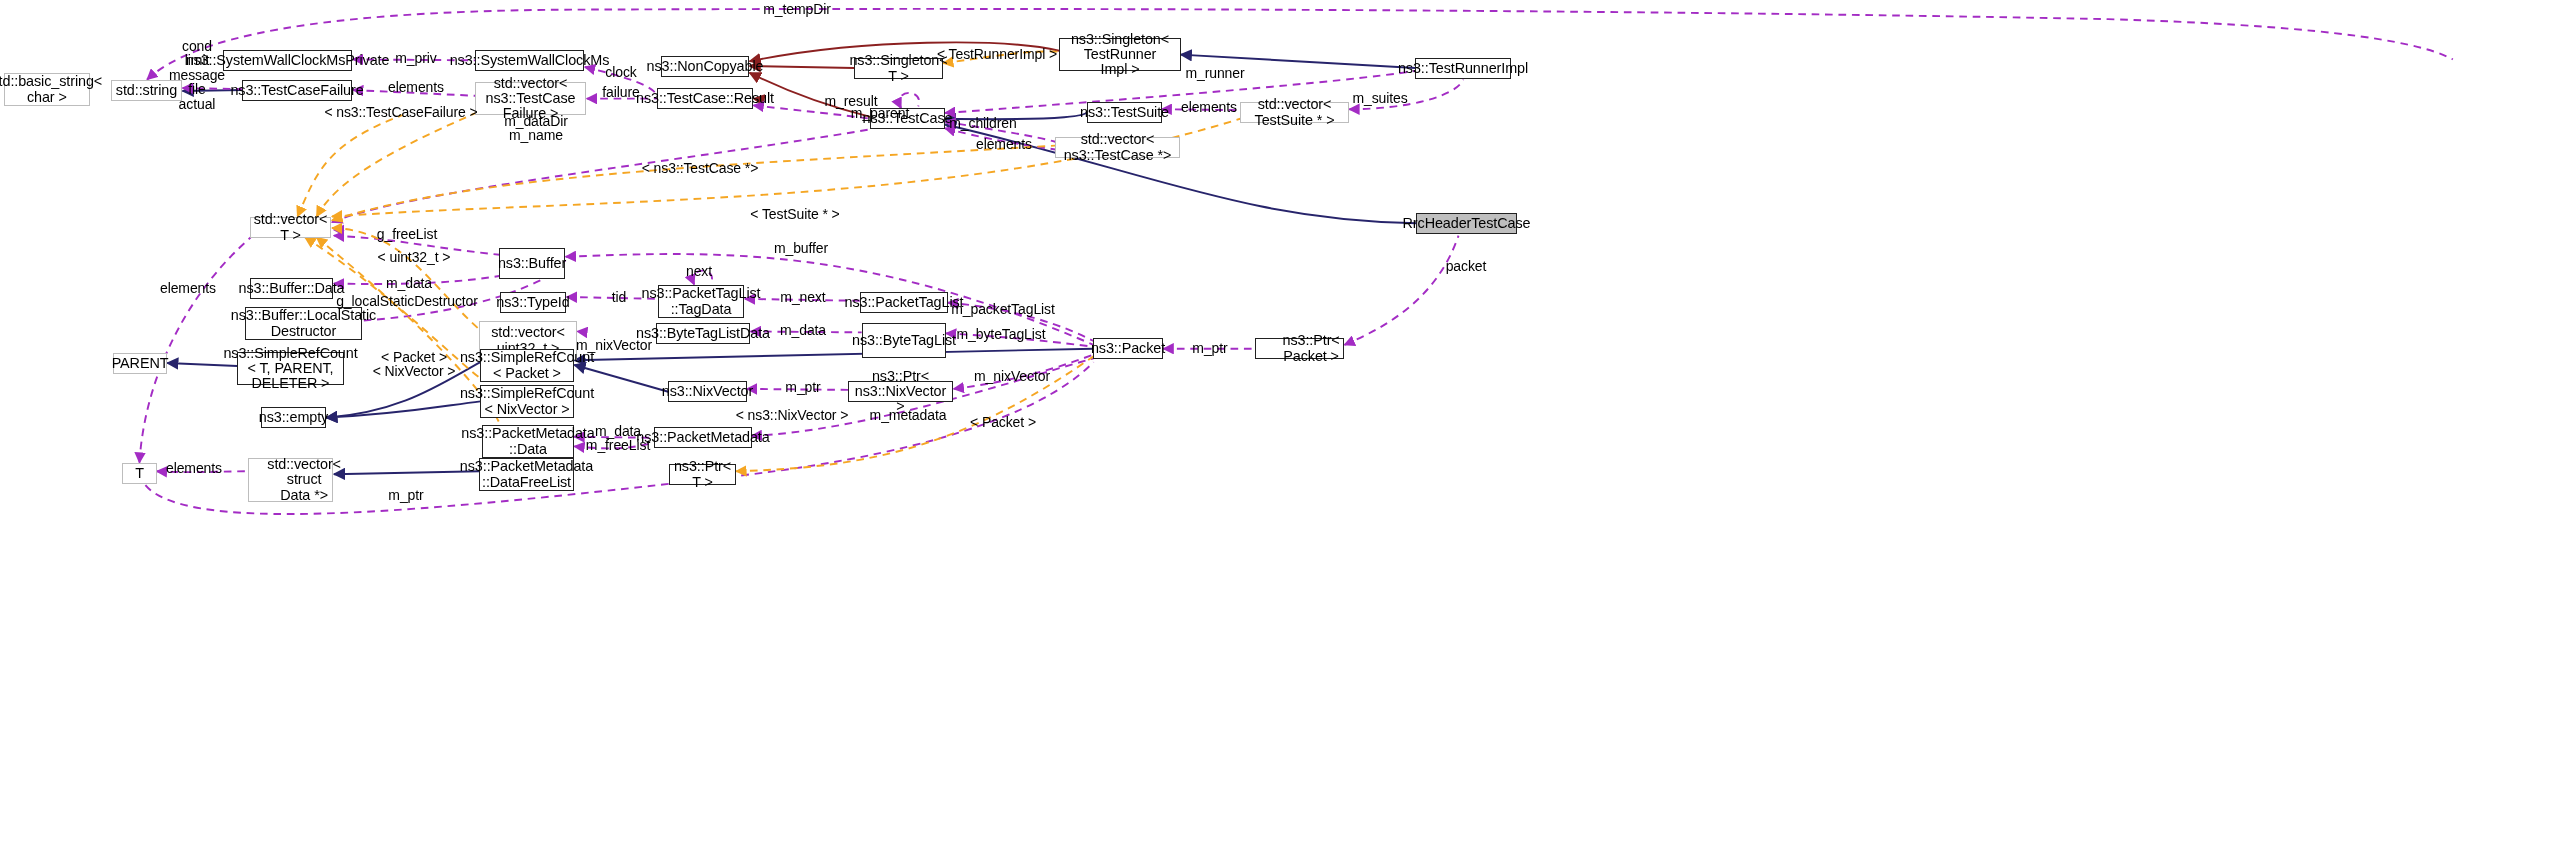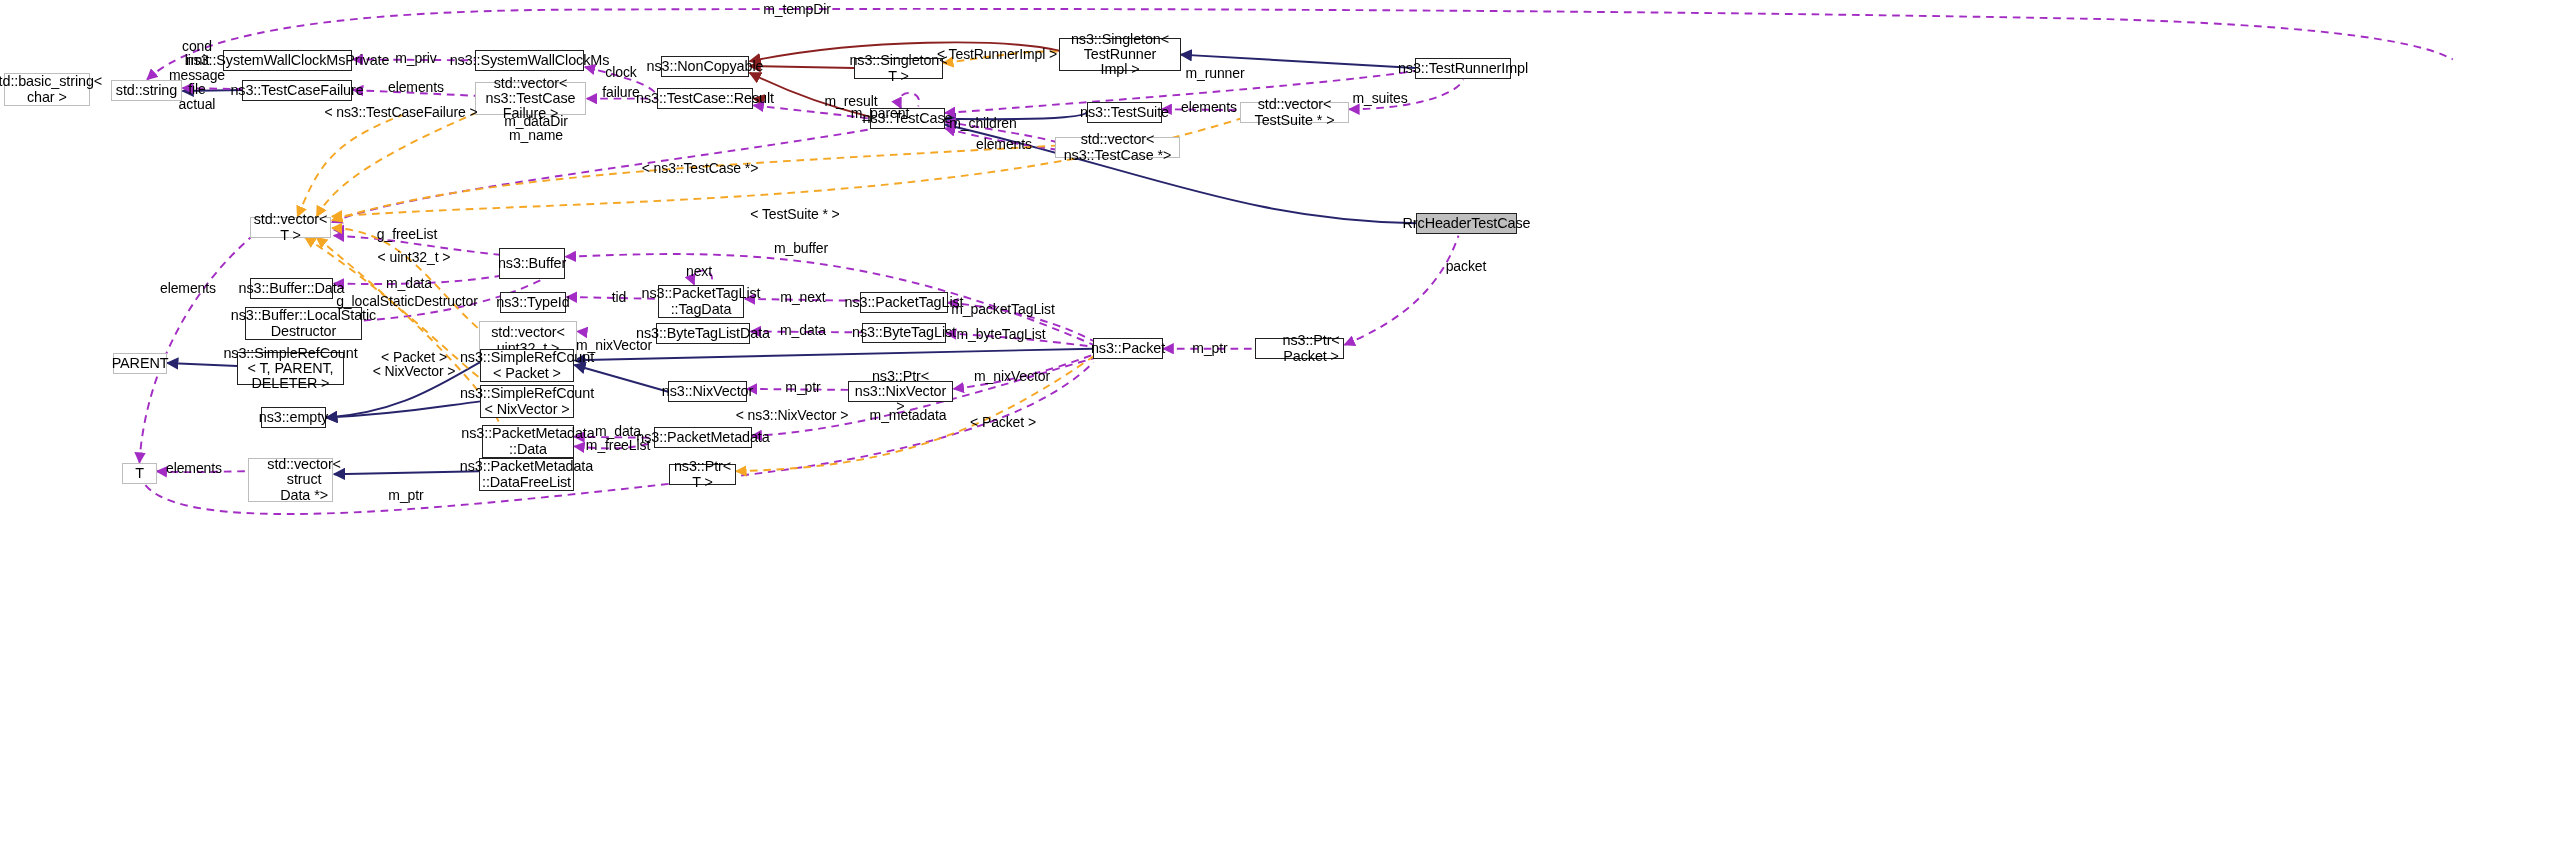--- a/index.html
+++ b/index.html
@@ -189,21 +189,21 @@
 &lt; Packet &gt;</div>
   <div class="node solid" style="left:480px; top:385px; width:94px;  height:33px;">ns3::SimpleRefCount
 &lt; NixVector &gt;</div>
   <div class="node solid" style="left:261px; top:407px; width:65px;  height:21px;">ns3::empty</div>
   <div class="node solid" style="left:668px; top:381px; width:79px;  height:21px;">ns3::NixVector</div>
   <div class="node solid" style="left:848px; top:381px; width:105px; height:21px;">ns3::Ptr&lt; ns3::NixVector &gt;</div>
   <div class="node solid" style="left:658px; top:285px; width:86px;  height:33px;">ns3::PacketTagList
 ::TagData</div>
   <div class="node solid" style="left:860px; top:292px; width:88px;  height:21px;">ns3::PacketTagList</div>
   <div class="node solid" style="left:656px; top:323px; width:94px;  height:21px;">ns3::ByteTagListData</div>
-  <div class="node solid" style="left:862px; top:323px; width:84px;  height:20px;text-align:center;">ns3::ByteTagList</div>
+  <div class="node solid" style="left:862px; top:323px; width:84px;  height:35px;text-align:center;">ns3::ByteTagList</div>
   <div class="node solid" style="left:1093px;top:338px; width:70px;  height:21px;">ns3::Packet</div>
   <div class="node solid" style="left:1255px;top:338px; width:89px;  height:21px;padding-left:28px;">ns3::Ptr&lt; Packet &gt;</div>
   <div class="node solid" style="left:482px; top:425px; width:92px;  height:33px;">ns3::PacketMetadata
 ::Data</div>
   <div class="node solid" style="left:654px; top:427px; width:98px; height:21px;">ns3::PacketMetadata</div>
   <div class="node faint" style="left:122px; top:463px; width:35px;  height:21px;">T</div>
   <div class="node faint" style="left:248px; top:458px; width:85px;  height:44px;padding-left:32px;">std::vector&lt; struct
 Data *&gt;</div>
   <div class="node solid" style="left:479px; top:458px; width:95px;  height:33px;">ns3::PacketMetadata
 ::DataFreeList</div>

